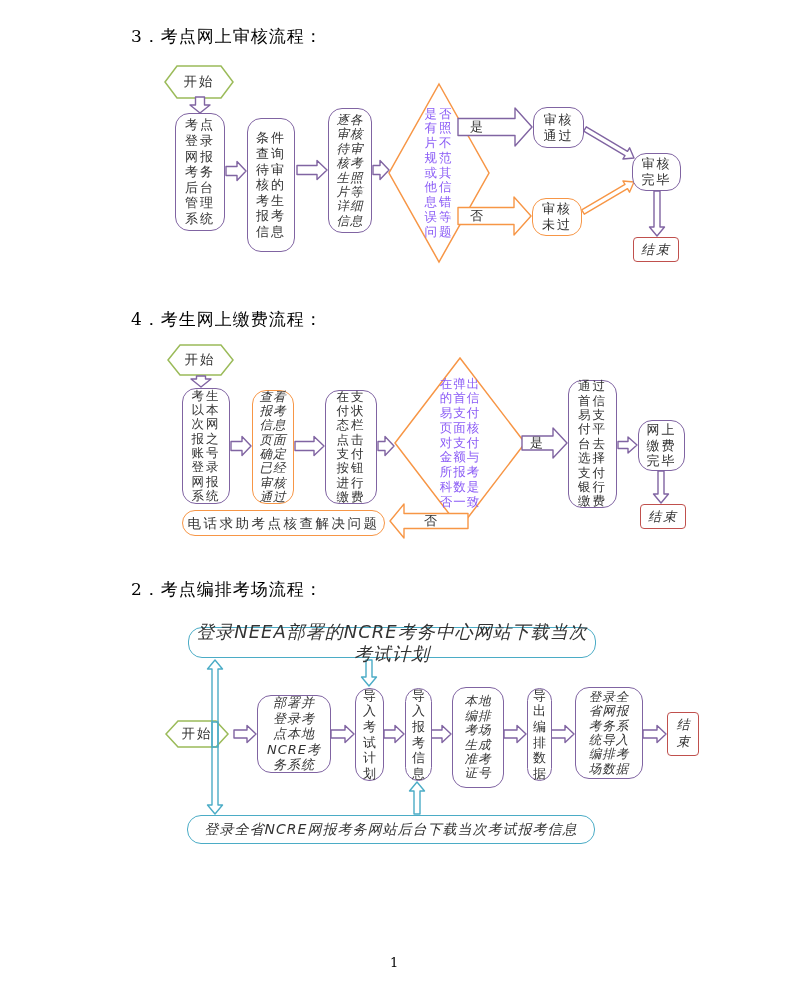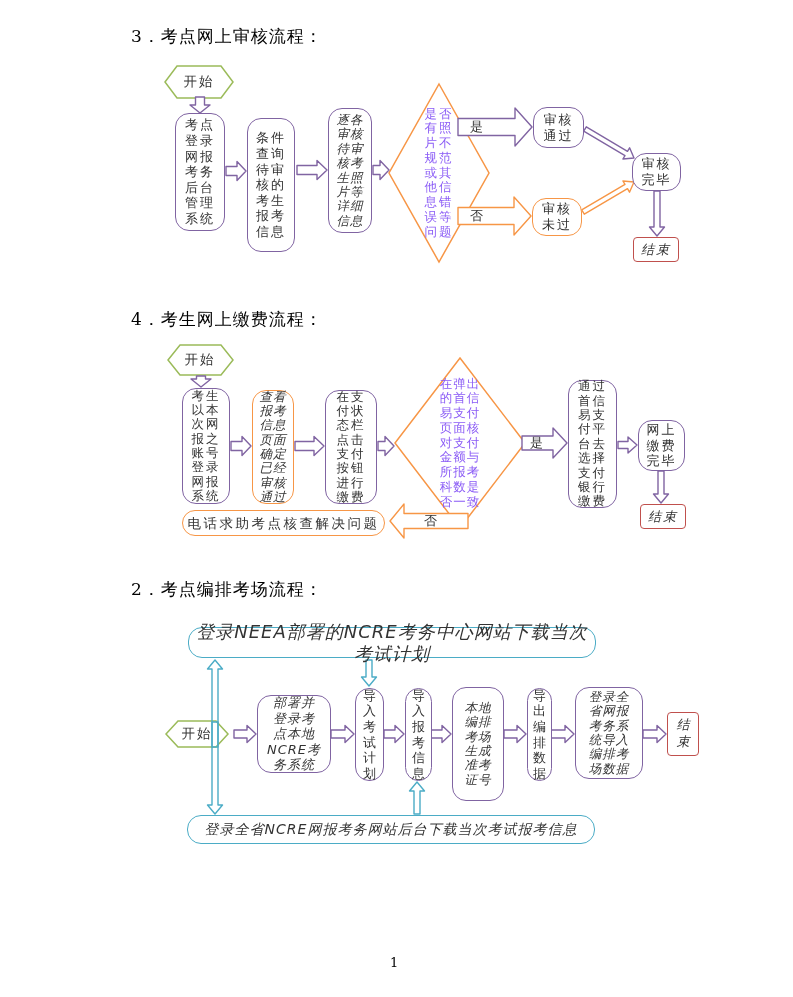--- a/index.html
+++ b/index.html
@@ -184,21 +184,21 @@
 考
 试
 计
 划</div>
   <div class="node purple ls0" style="left:405px;top:688px;width:27px;height:93px">导
 入
 报
 考
 信
 息</div>
-  <div class="node purple fs12 ls1" style="left:452px;top:687px;width:52px;height:114px">本地
+  <div class="node purple fs12 ls1" style="left:452px;top:687px;width:52px;height:101px">本地
 编排
 考场
 生成
 准考
 证号</div>
   <div class="node purple ls0" style="left:527px;top:688px;width:25px;height:93px">导
 出
 编
 排
 数

